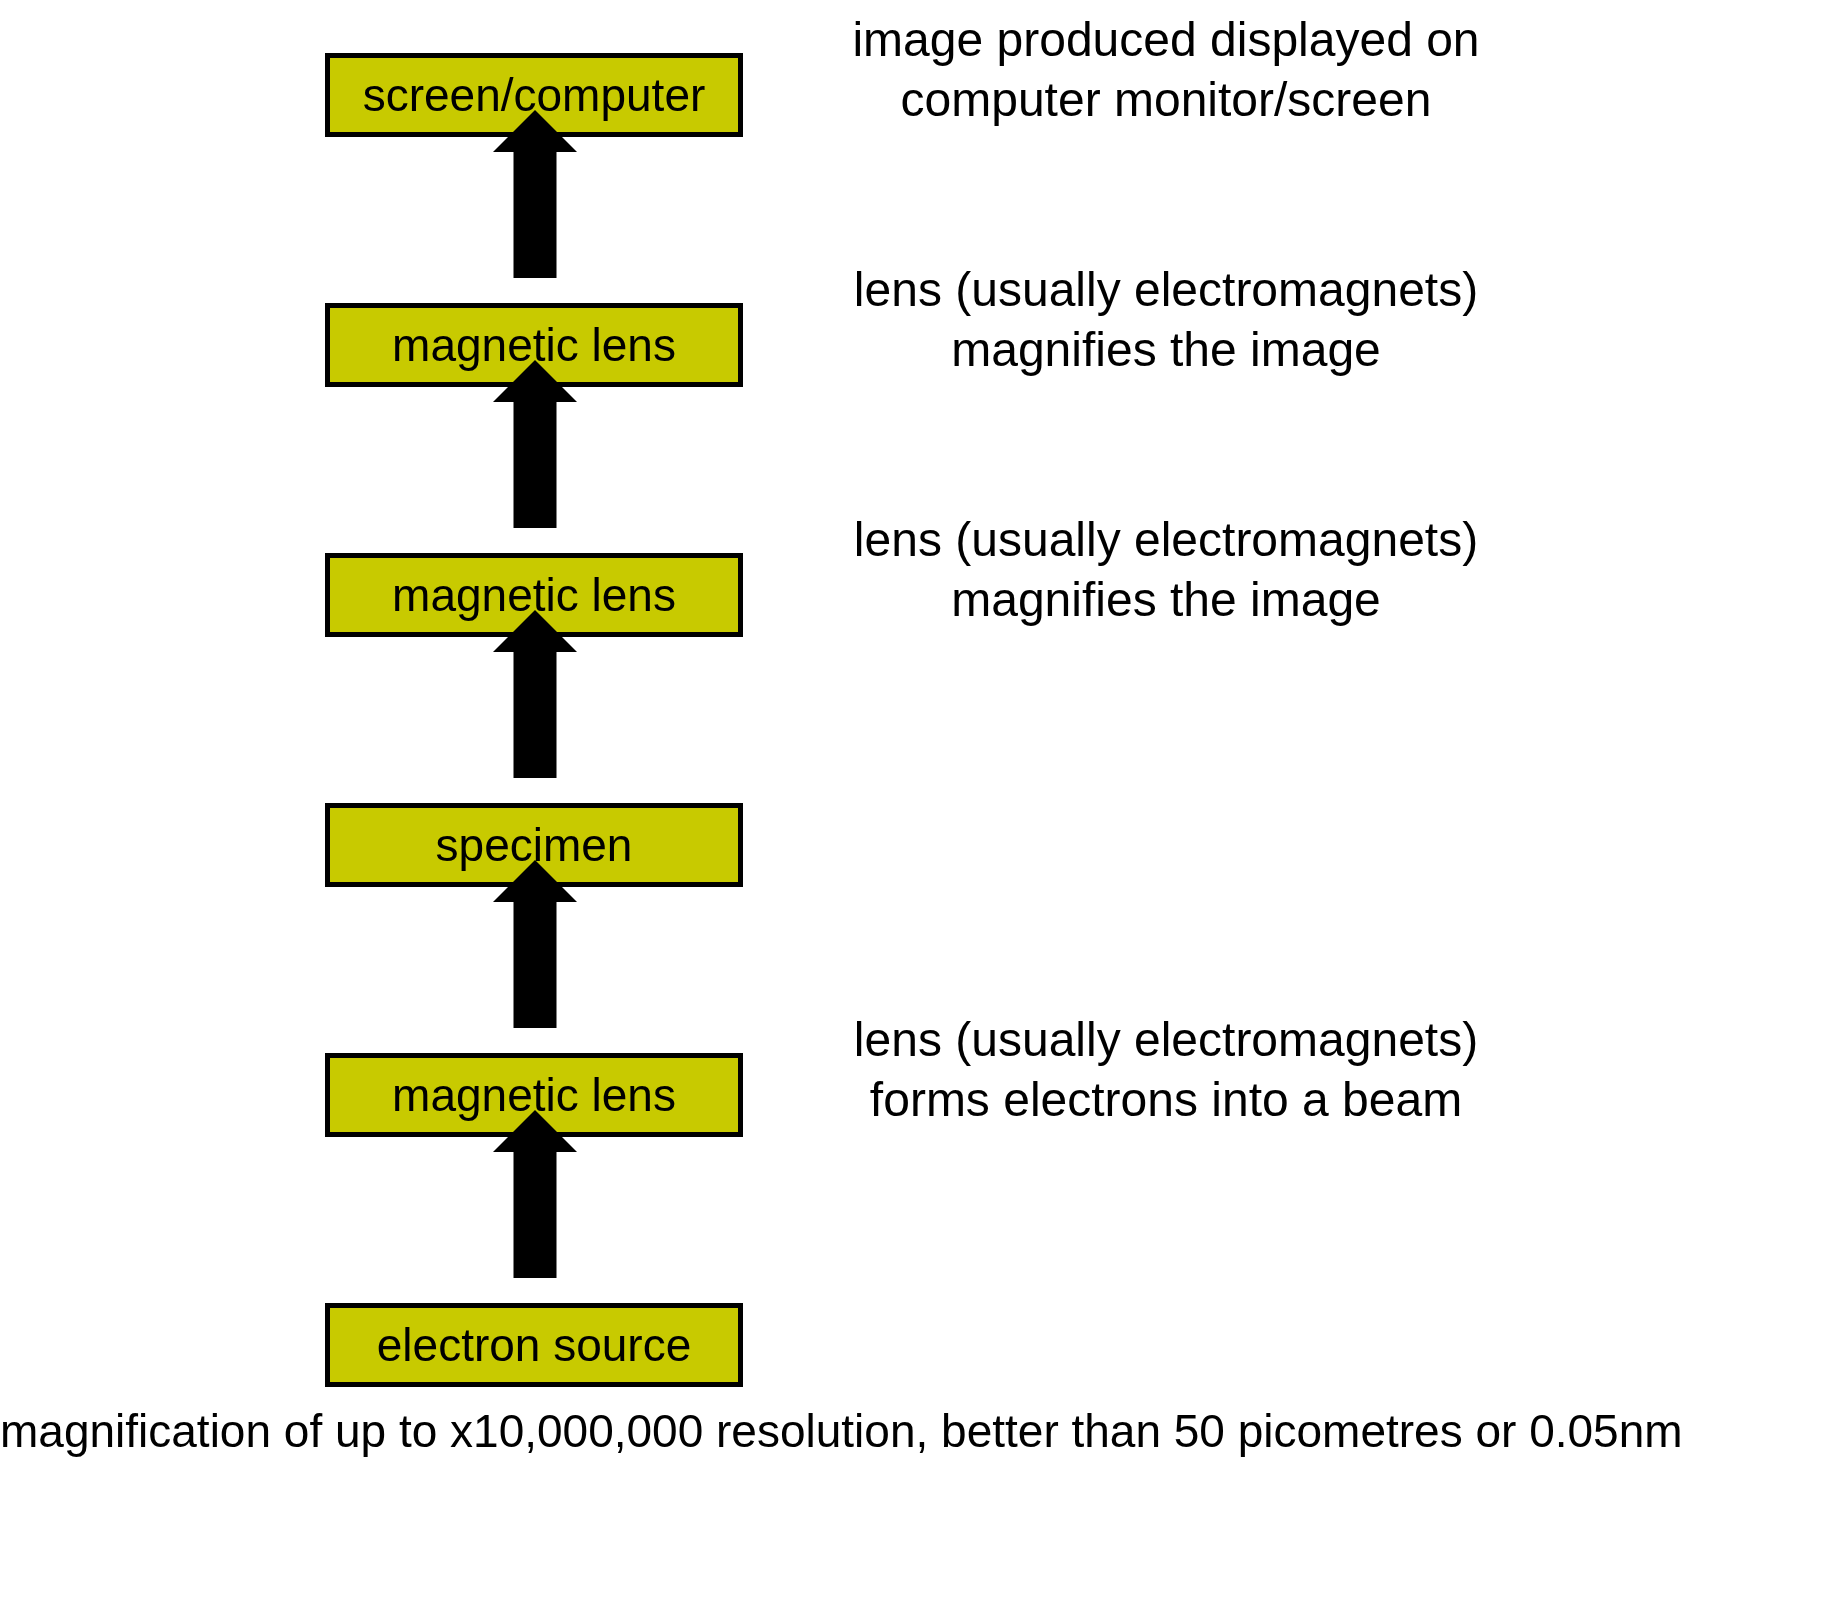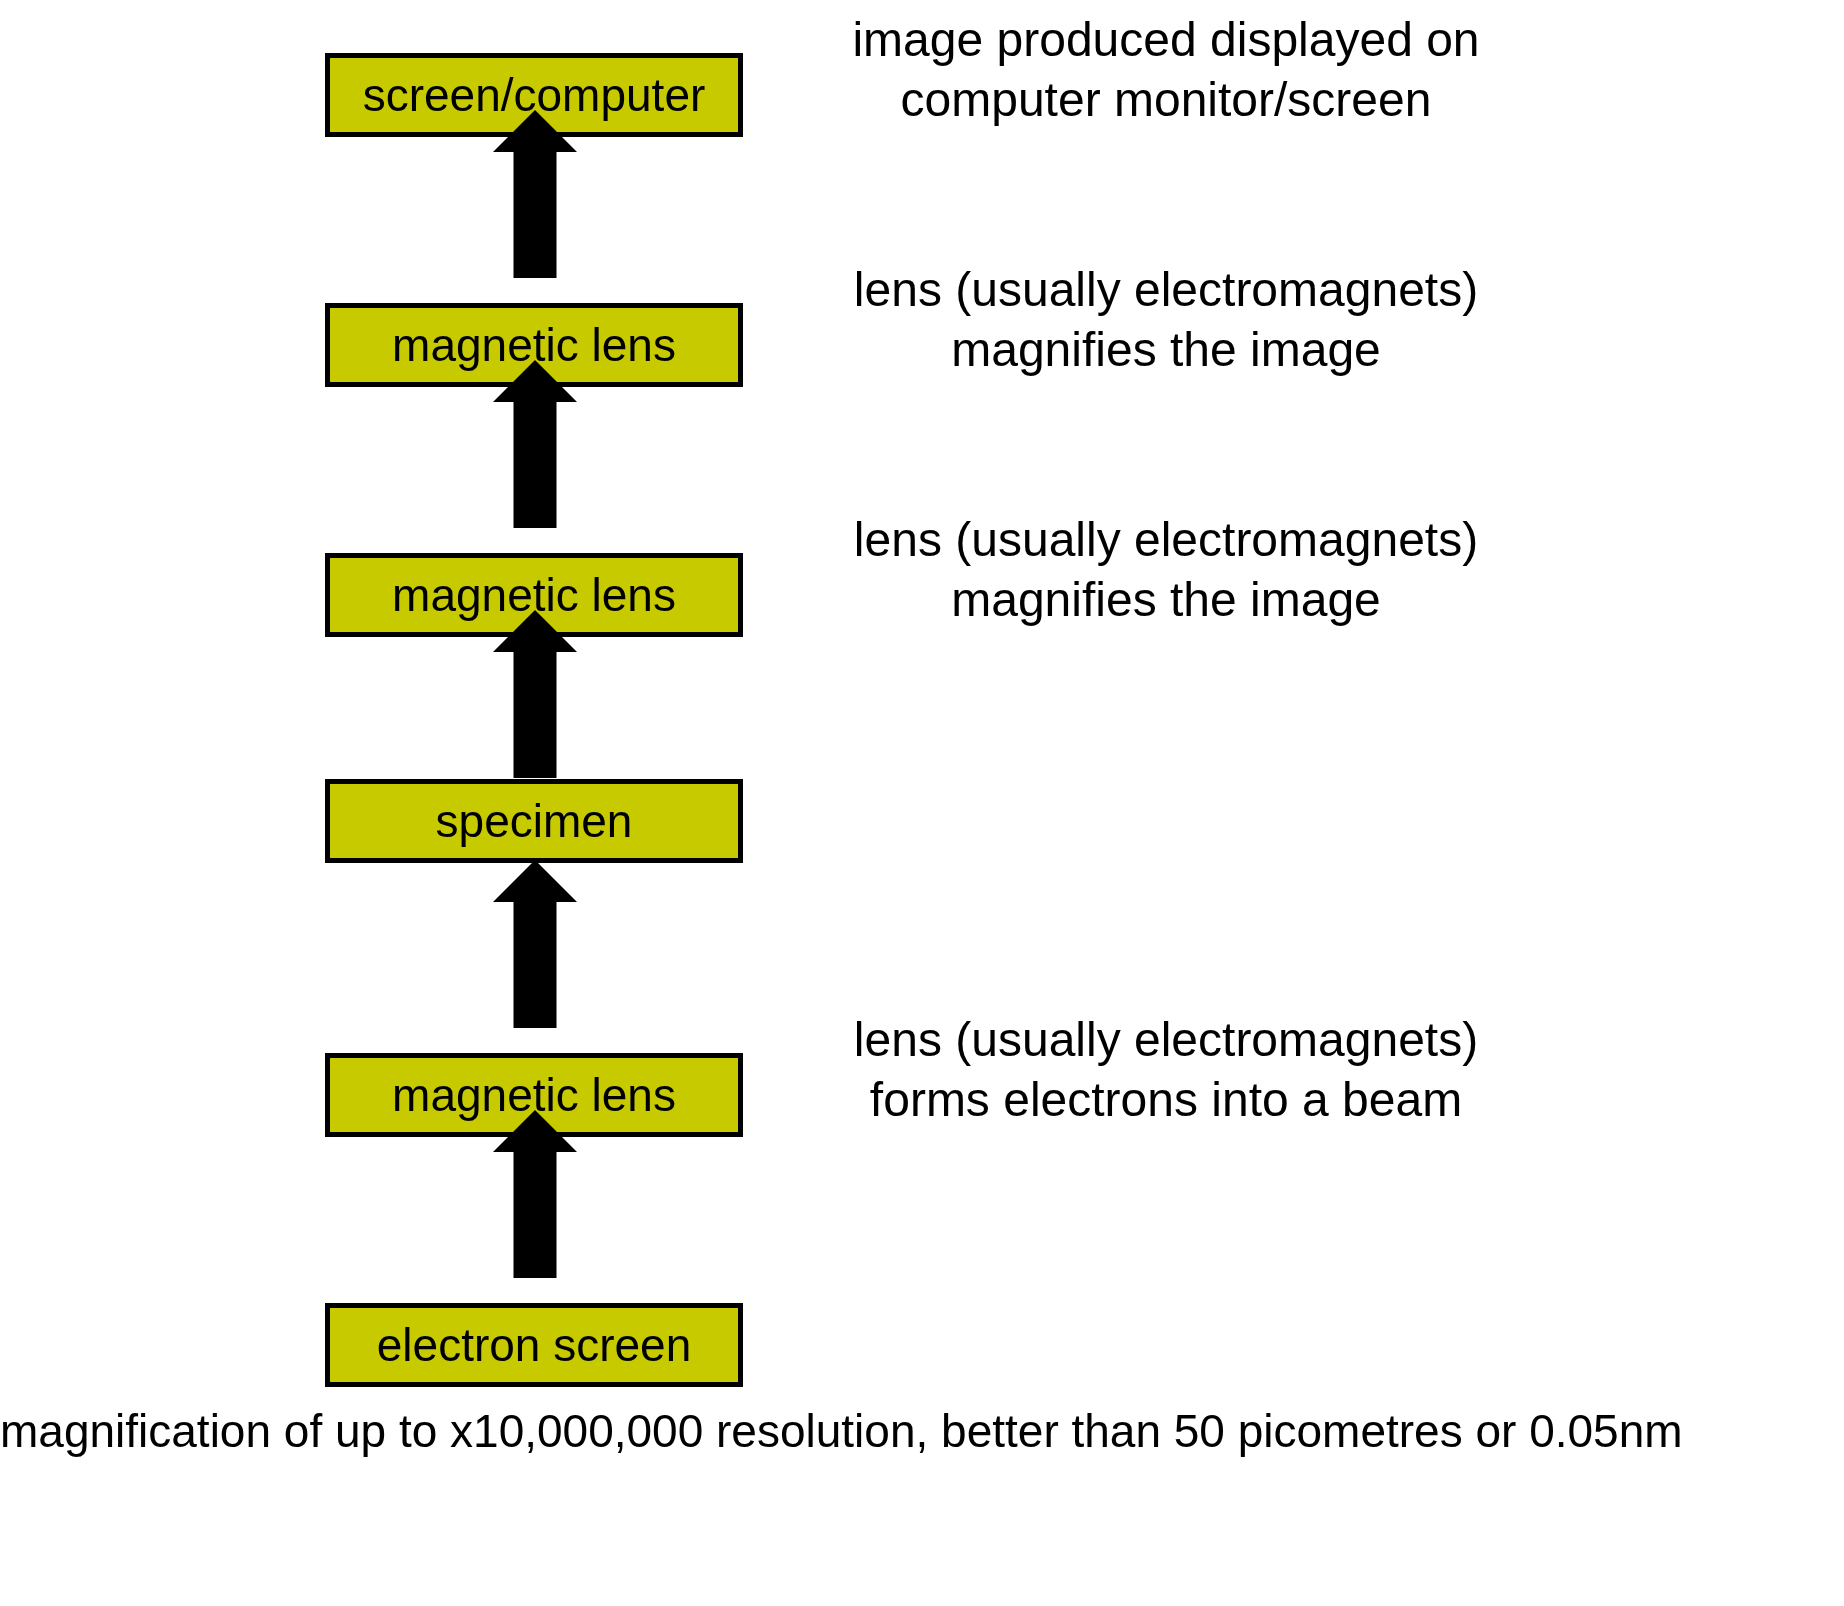--- a/index.html
+++ b/index.html
@@ -69,21 +69,21 @@
     right: 16px;
     top: 1538px;
     font-size: 50px;
     text-align: right;
     color: var(--text);
   }
   
   .pos-box-0 { top: 27px; }
   .pos-box-1 { top: 277px; }
   .pos-box-2 { top: 527px; }
-  .pos-box-3 { top: 753px; }
+  .pos-box-3 { top: 777px; }
   .pos-box-4 { top: 1027px; }
   .pos-box-5 { top: 1277px; }
   
   .pos-arrow-0 { top: 110px; }
   .pos-arrow-1 { top: 360px; }
   .pos-arrow-2 { top: 610px; }
   .pos-arrow-3 { top: 860px; }
   .pos-arrow-4 { top: 1110px; }
   
   .pos-note-0 { top: 10px; }
@@ -105,21 +105,21 @@
   <div class="flow-box pos-box-2">
     <span>magnetic lens</span>
   </div>
   <div class="flow-box pos-box-3">
     <span>specimen</span>
   </div>
   <div class="flow-box pos-box-4">
     <span>magnetic lens</span>
   </div>
   <div class="flow-box pos-box-5">
-    <span>electron screen</span>
+    <span>electron source</span>
   </div>
 
   <svg class="arrow pos-arrow-0" viewBox="0 0 84 168" preserveAspectRatio="none">
     <polygon points="42,0 0,42 84,42" fill="currentColor"></polygon>
     <rect x="20.5" y="38" width="43" height="130" fill="currentColor"></rect>
   </svg>
   <svg class="arrow pos-arrow-1" viewBox="0 0 84 168" preserveAspectRatio="none">
     <polygon points="42,0 0,42 84,42" fill="currentColor"></polygon>
     <rect x="20.5" y="38" width="43" height="130" fill="currentColor"></rect>
   </svg>

